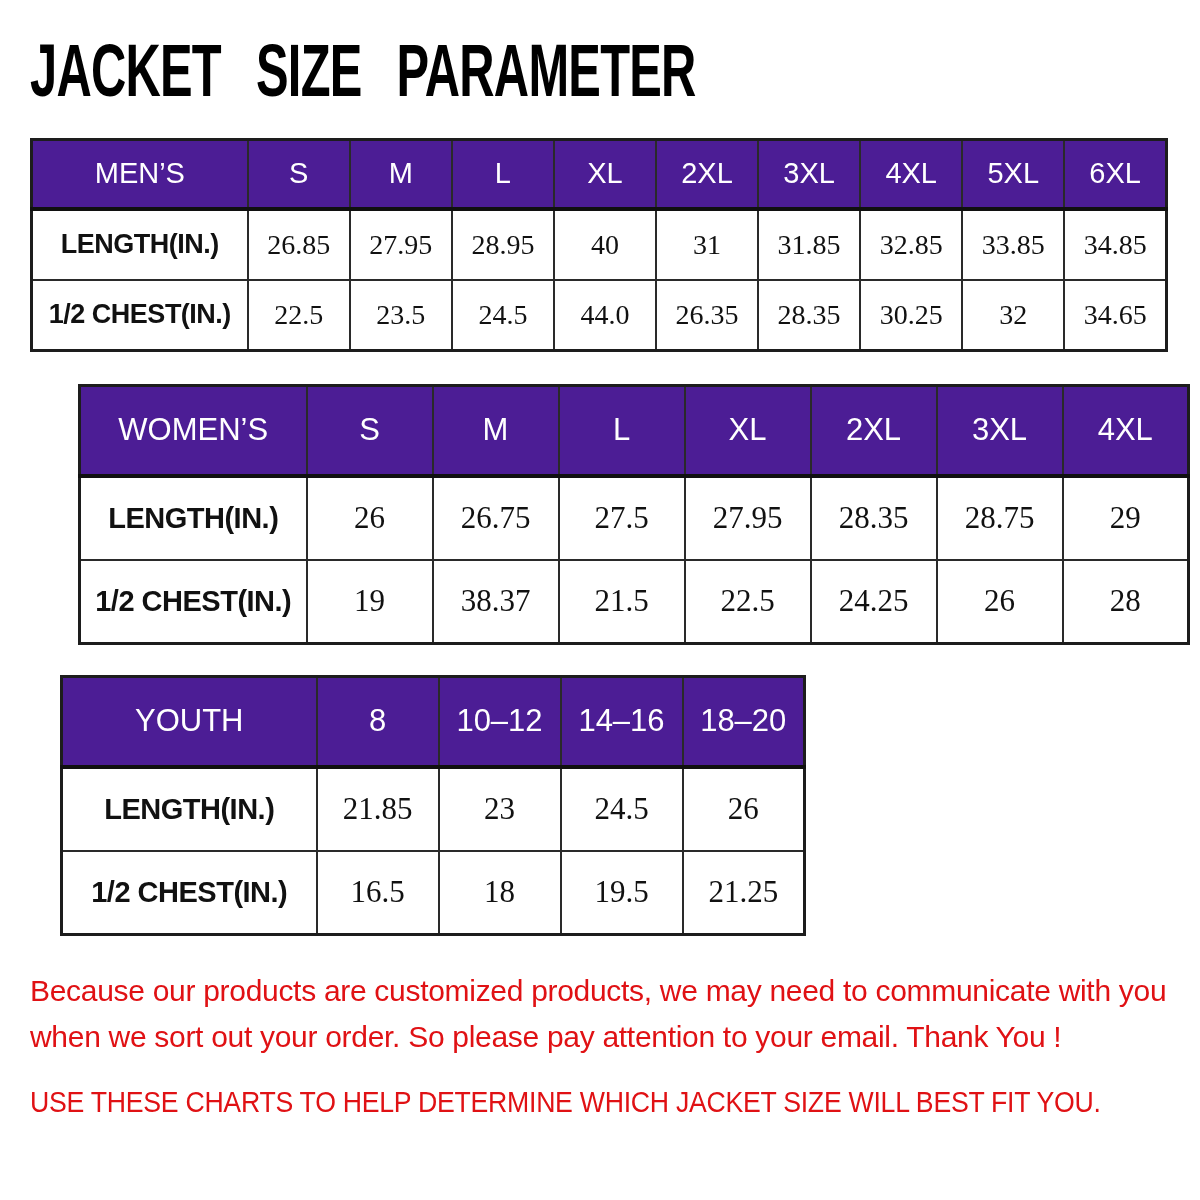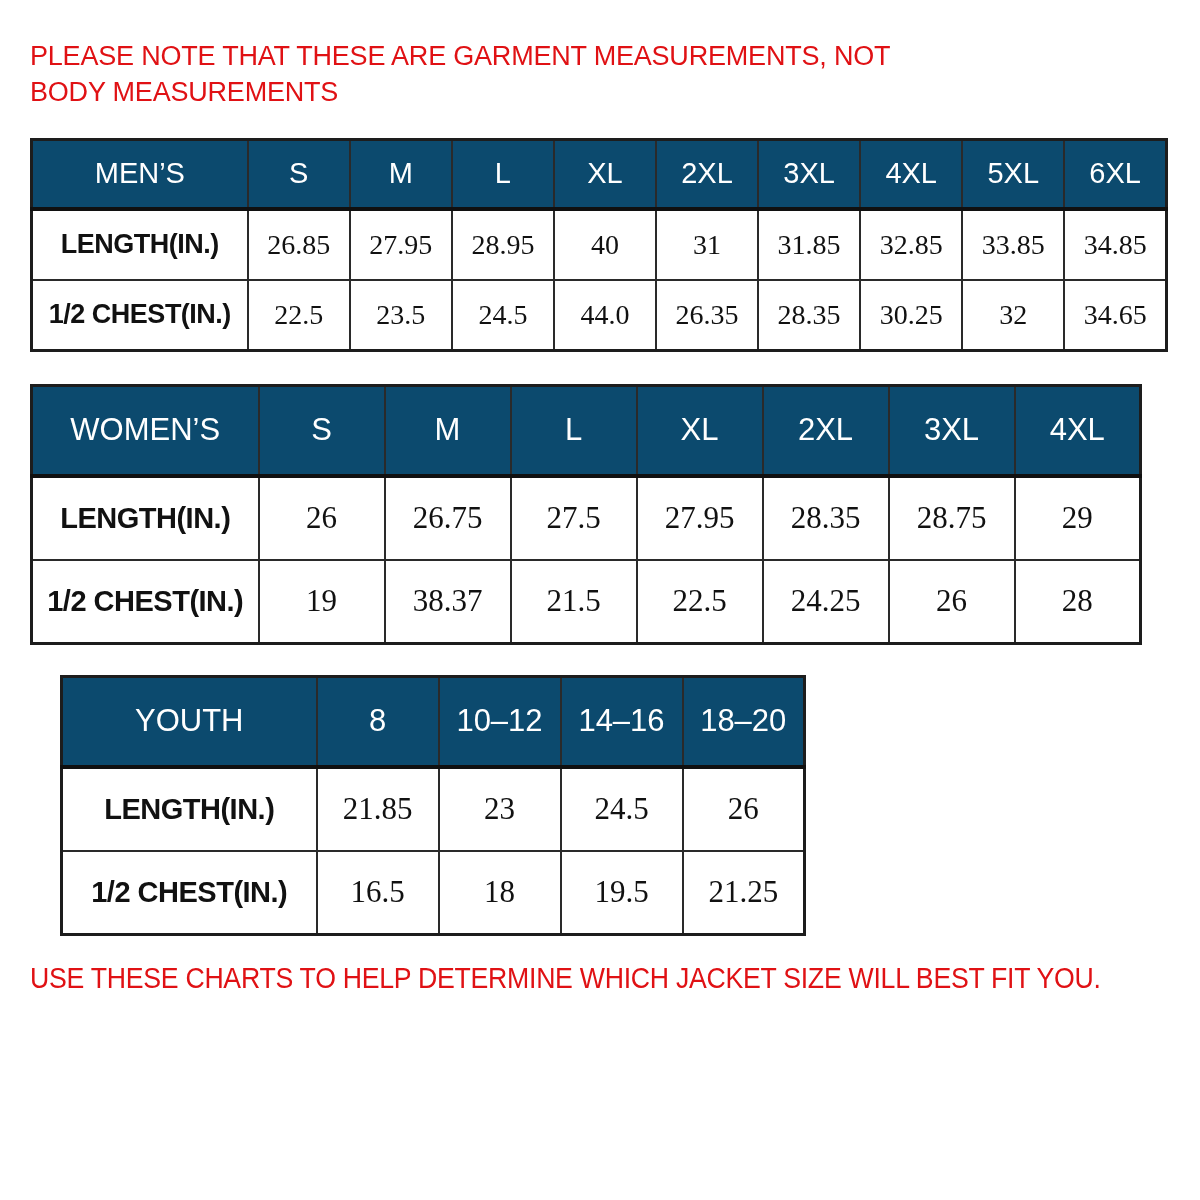--- a/index.html
+++ b/index.html
@@ -45,37 +45,37 @@
     border: 3px solid #1d1d1d;
     background: #fff;
   }
   table.t th, table.t td {
     border: 2px solid #2a2a2a;
     text-align: center;
     vertical-align: middle;
     overflow: hidden;
   }
   table.t th {
-    background: #0c4a6e;
+    background: #4c1d95;
     color: #ffffff;
     font-weight: normal;
     border-bottom: 4px solid #101010;
   }
   table.t td.lab, table.t th.lab { font-family: "Liberation Sans", sans-serif; }
   table.t td.val { font-family: "Liberation Serif", serif; }
 
   
   .t-mens { width: 1138px; margin-top: 28px; }
   .t-mens th { height: 69px; font-size: 29px; }
   .t-mens td { height: 71px; }
   .t-mens td.lab { font-size: 27px; font-weight: bold; letter-spacing: -0.5px; }
   .t-mens td.val { font-size: 28px; text-align: center; }
 
   
-  .t-womens { width: 1107px; margin-top: 32px; }
+  .t-womens { width: 1107px; margin-top: 32px; margin-left: 48px; }
   .t-youth  { width: 745px;  margin-top: 30px; margin-left: 30px; }
   .t-womens th, .t-youth th { height: 90px; font-size: 31px; }
   .t-womens td, .t-youth td { height: 84px; }
   .t-womens td.lab, .t-youth td.lab { font-size: 29px; font-weight: bold; letter-spacing: -0.5px; }
   .t-womens td.val, .t-youth td.val { font-size: 31px; }
 
   
   .footer1 {
     color: #e01114;
     font-size: 30px;
@@ -93,22 +93,22 @@
     transform: scaleX(0.92);
     transform-origin: 0 50%;
     letter-spacing: -0.3px;
   }
 </style>
 </head>
 <body>
 
 <div class="page">
 
-
-  <p class="note">PLEASE NOTE THAT THESE ARE GARMENT MEASUREMENTS, NOT BODY MEASUREMENTS</p>
+  <h1><span class="title">JACKET SIZE PARAMETER</span></h1>
+
 
   <table class="t t-mens">
     <colgroup>
       <col style="width:216px">
       <col span="9" style="width:102px">
     </colgroup>
     <thead>
       <tr>
         <th class="lab">MEN’S</th>
         <th>S</th>
@@ -216,15 +216,16 @@
       <tr>
         <td class="lab">1/2 CHEST(IN.)</td>
         <td class="val">16.5</td>
         <td class="val">18</td>
         <td class="val">19.5</td>
         <td class="val">21.25</td>
       </tr>
     </tbody>
   </table>
 
+  <p class="footer1">Because our products are customized products, we may need to communicate with you when we sort out your order. So please pay attention to your email. Thank You !</p>
   <p><span class="footer2">USE THESE CHARTS TO HELP DETERMINE WHICH JACKET SIZE WILL BEST FIT YOU.</span></p>
 
 </div>
 
 </body></html>

